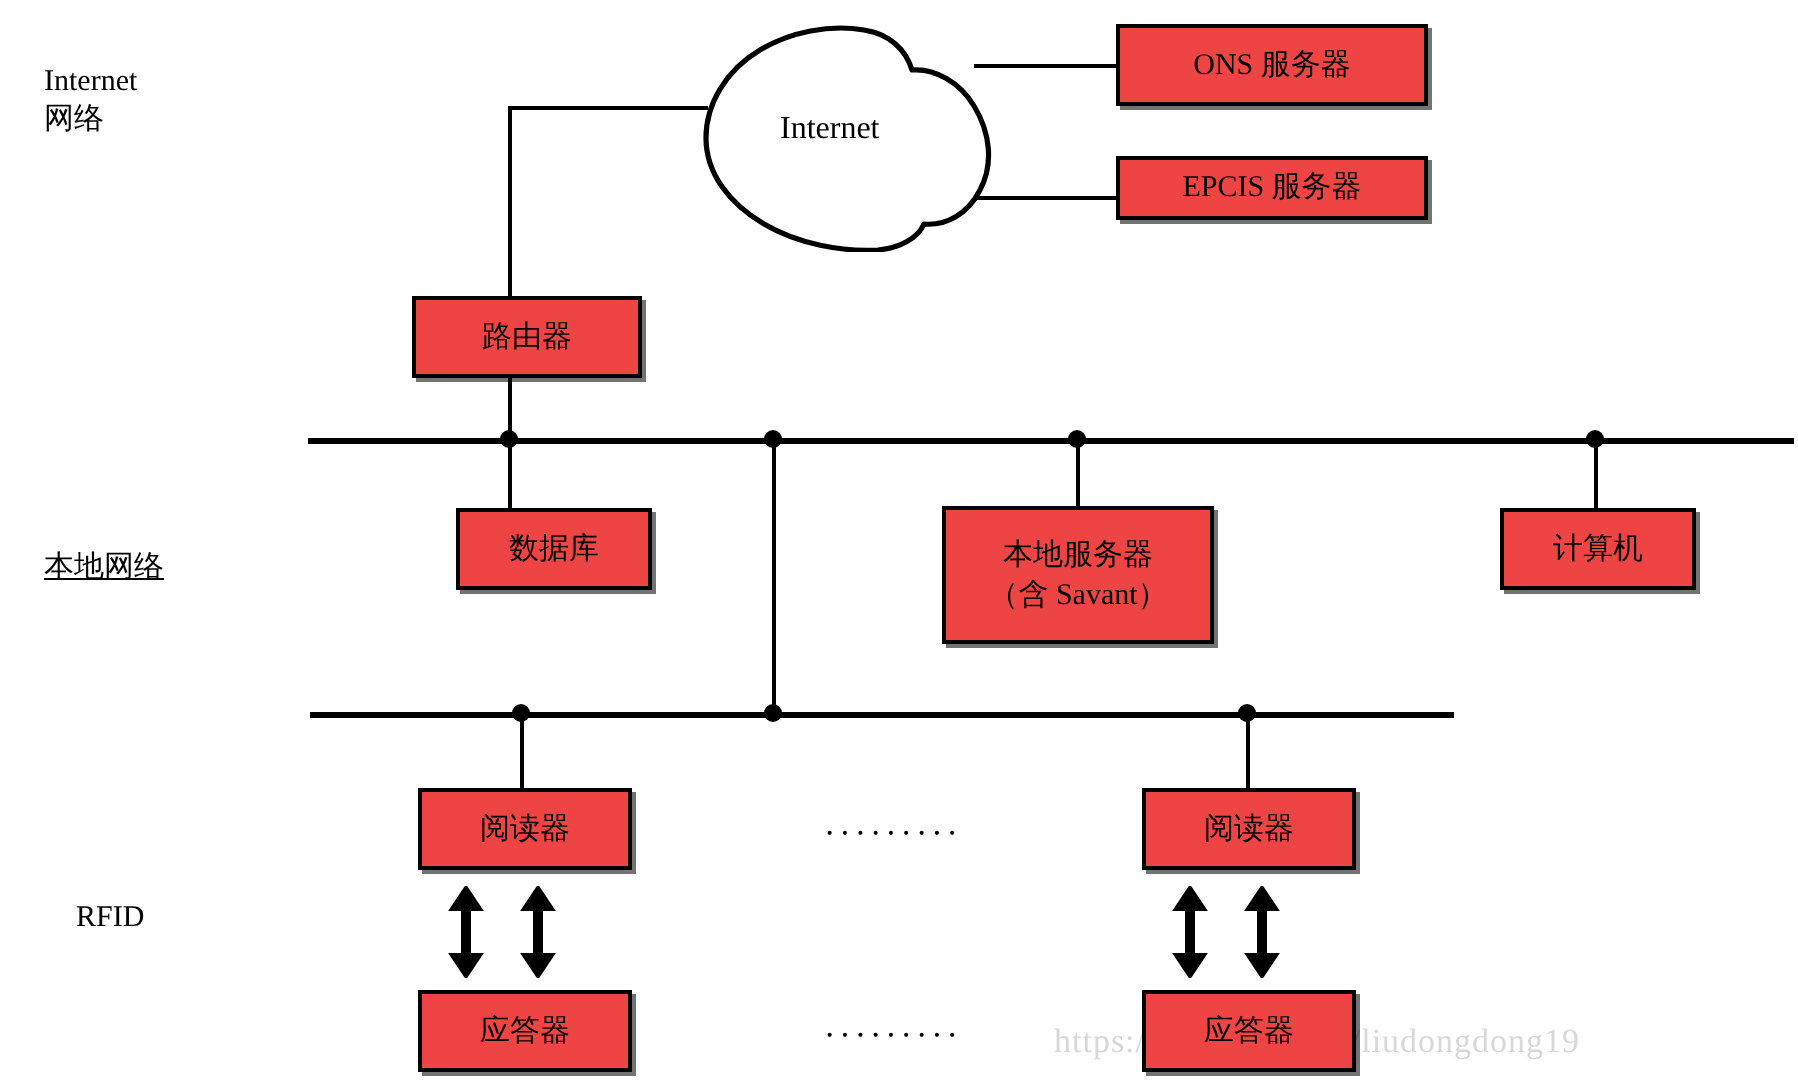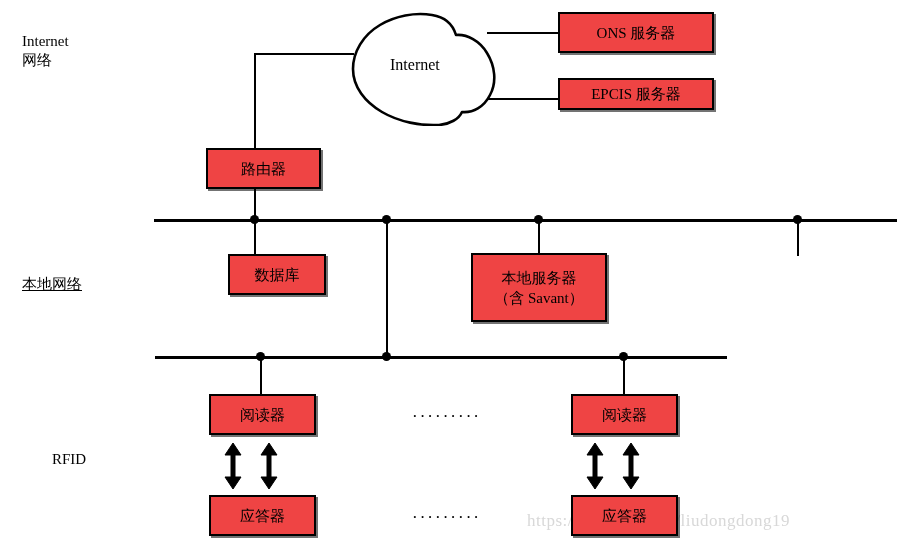--- a/index.html
+++ b/index.html
@@ -104,21 +104,21 @@
   }
 </style>
 </head>
 <body>
 
 <div id="canvas">
 
   <div class="zone-label" style="left:22px; top:32px;">Internet
 网络</div>
   <div class="zone-label" style="left:22px; top:275px;text-decoration:underline;">本地网络</div>
-  <div class="zone-label" style="left:52px; top:450px;">RFID</div>
+  <div class="zone-label" style="left:38px; top:450px;">RFID</div>
 
   <div class="wire-v" style="left:254px; top:53px;  height:96px;"></div>
   <div class="wire-h" style="left:254px; top:53px;  width:100px;"></div>
 
   <div class="wire-v" style="left:254px; top:189px; height:33px;"></div>
 
   <div class="wire-h" style="left:487px; top:32px;  width:72px;"></div>
 
   <div class="wire-h" style="left:487px; top:98px;  width:72px;"></div>
 
@@ -164,20 +164,23 @@
 
   <div class="node-box" style="left:206px; top:254px; width:98px;  height:41px;margin-left:22px;">
     <span class="ln">数据库</span>
   </div>
 
   <div class="node-box" style="left:471px; top:253px; width:136px; height:69px;">
     <span class="ln">本地服务器</span>
     <span class="ln">（含 Savant）</span>
   </div>
 
+  <div class="node-box" style="left:750px; top:254px; width:98px;  height:41px;">
+    <span class="ln">计算机</span>
+  </div>
 
   <div class="node-box" style="left:209px; top:394px; width:107px; height:41px;">
     <span class="ln">阅读器</span>
   </div>
 
   <div class="node-box" style="left:571px; top:394px; width:107px; height:41px;">
     <span class="ln">阅读器</span>
   </div>
 
   <div class="node-box" style="left:209px; top:495px; width:107px; height:41px;">

